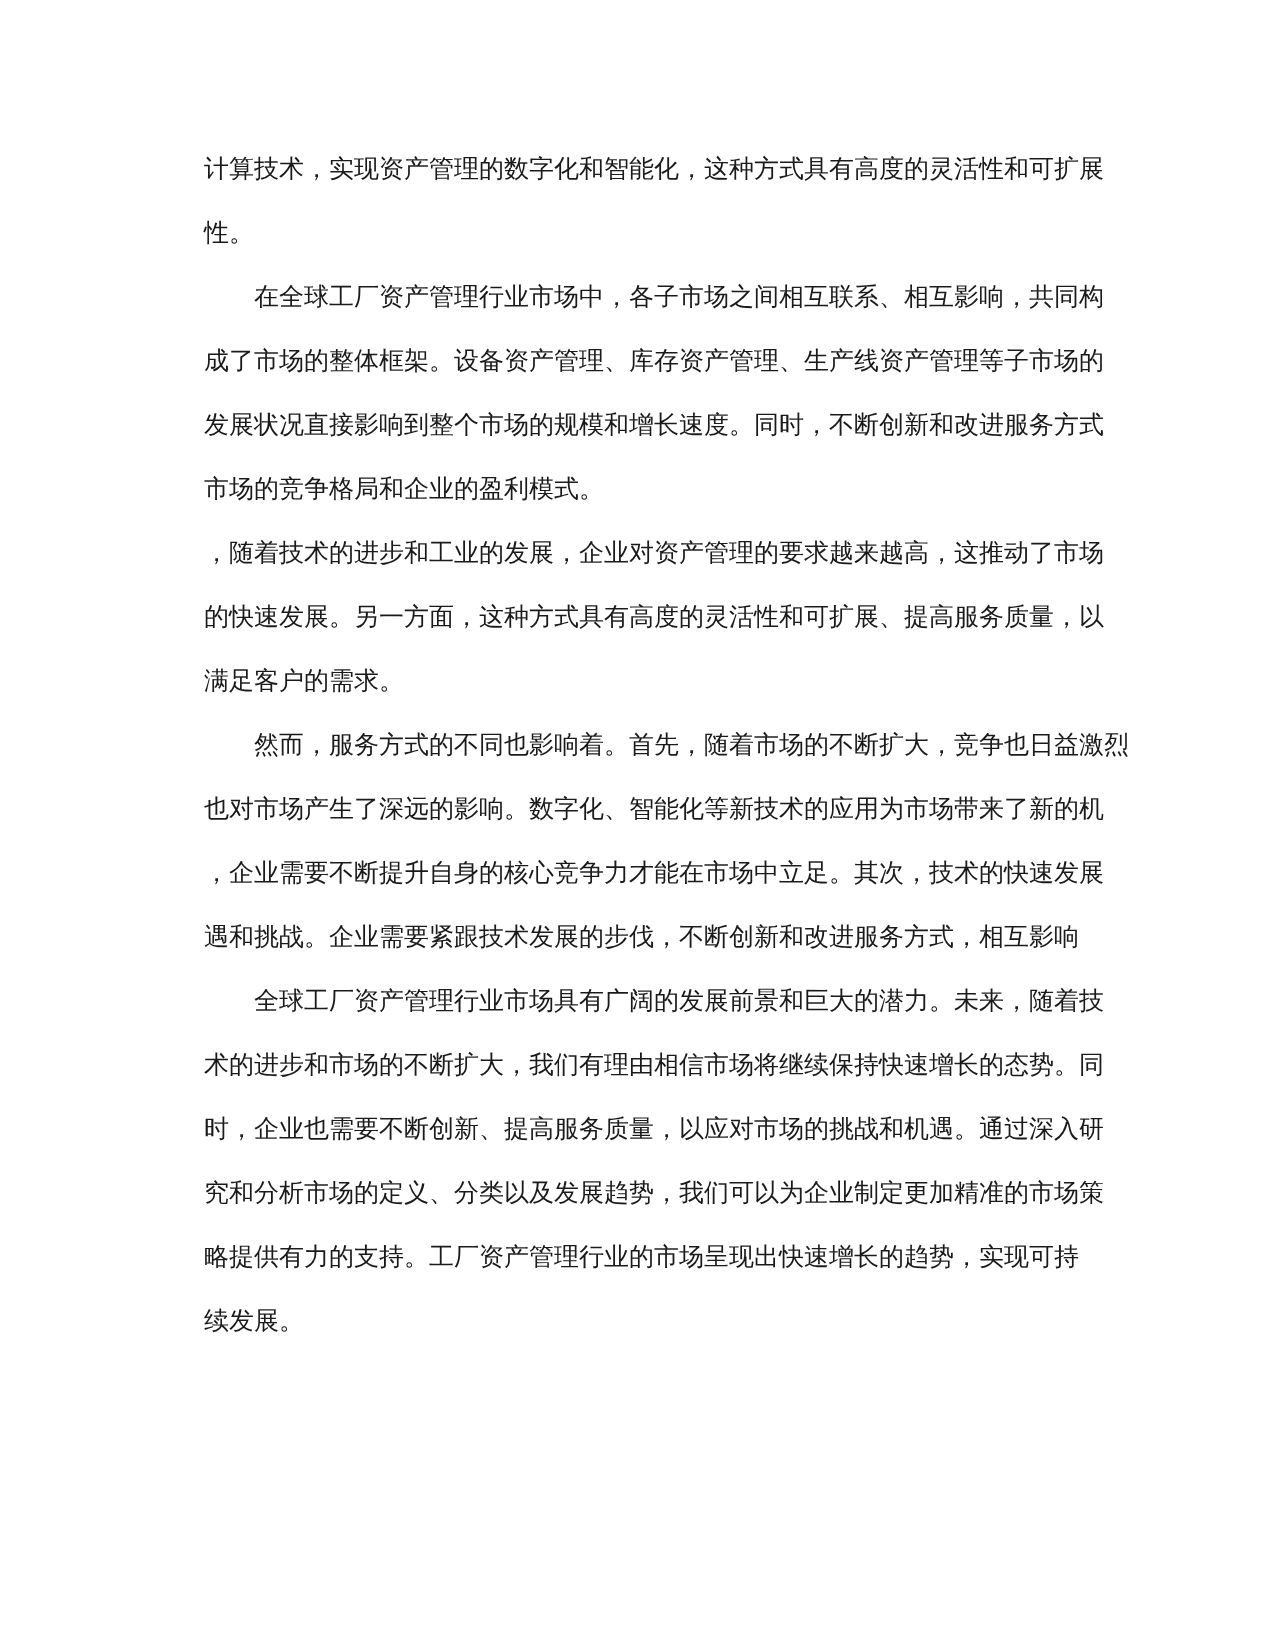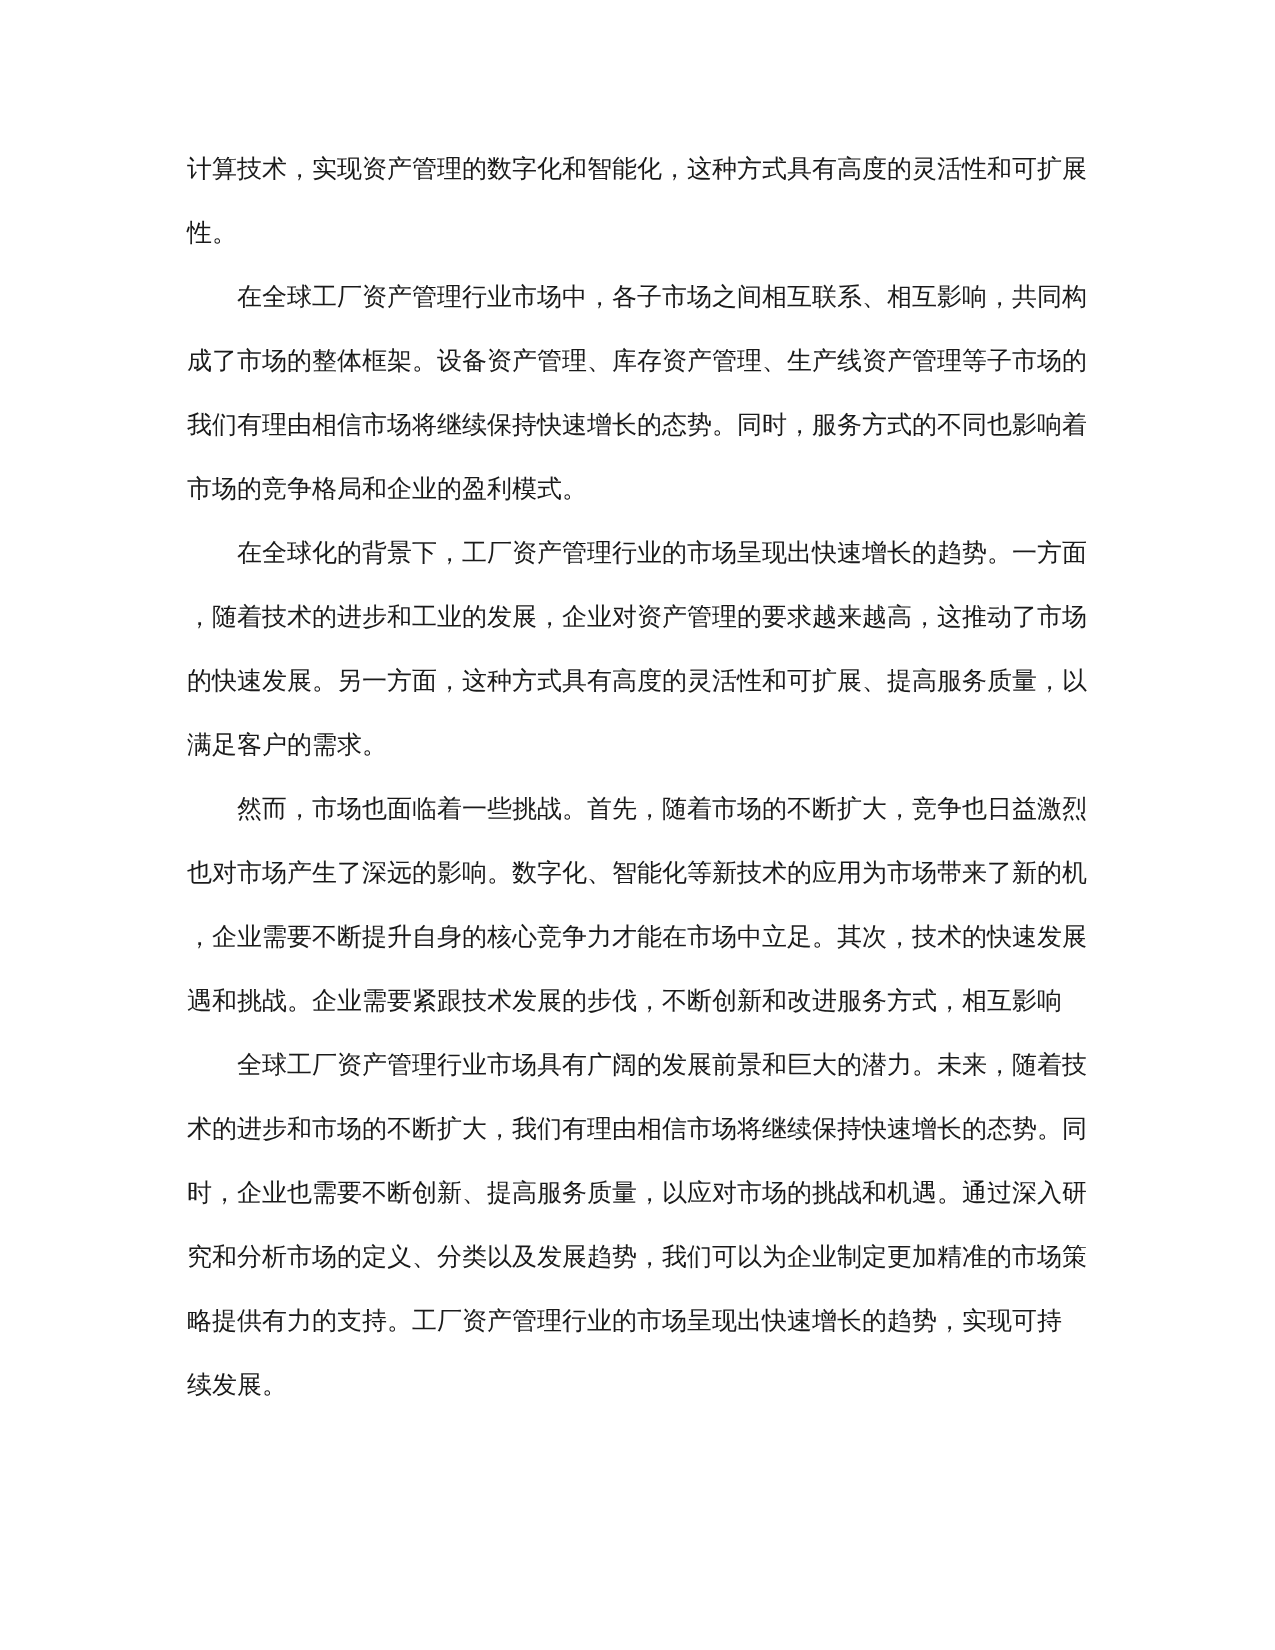--- a/index.html
+++ b/index.html
@@ -33,39 +33,38 @@
     white-space: pre;
     letter-spacing: 0;
     text-align: left;
     font-weight: 400;
   }
 </style>
 </head>
 <body>
 
 <div class="page">
-  <div class="content" id="document-body" style="color: rgb(26, 26, 26);">
+  <div class="content" id="document-body" style="color: rgb(26, 26, 26); margin-left: 17px;">
       <div class="paragraph">
         <div class="line">计算技术，实现资产管理的数字化和智能化，这种方式具有高度的灵活性和可扩展</div>
         <div class="line">性。</div>
       </div>
       <div class="paragraph">
         <div class="line">　　在全球工厂资产管理行业市场中，各子市场之间相互联系、相互影响，共同构</div>
         <div class="line">成了市场的整体框架。设备资产管理、库存资产管理、生产线资产管理等子市场的</div>
-        <div class="line">我们有理由相信市场将继续保持快速增长的态势。同时，服务方式的不同也影响着</div>
+        <div class="line">发展状况直接影响到整个市场的规模和增长速度。同时，不断创新和改进服务方式</div>
         <div class="line">市场的竞争格局和企业的盈利模式。</div>
       </div>
       <div class="paragraph">
-        <div class="line">　　在全球化的背景下，工厂资产管理行业的市场呈现出快速增长的趋势。一方面</div>
         <div class="line">，随着技术的进步和工业的发展，企业对资产管理的要求越来越高，这推动了市场</div>
         <div class="line">的快速发展。另一方面，这种方式具有高度的灵活性和可扩展、提高服务质量，以</div>
         <div class="line">满足客户的需求。</div>
       </div>
       <div class="paragraph">
-        <div class="line">　　然而，市场也面临着一些挑战。首先，随着市场的不断扩大，竞争也日益激烈</div>
+        <div class="line">　　然而，服务方式的不同也影响着。首先，随着市场的不断扩大，竞争也日益激烈</div>
         <div class="line">也对市场产生了深远的影响。数字化、智能化等新技术的应用为市场带来了新的机</div>
         <div class="line">，企业需要不断提升自身的核心竞争力才能在市场中立足。其次，技术的快速发展</div>
         <div class="line">遇和挑战。企业需要紧跟技术发展的步伐，不断创新和改进服务方式，相互影响</div>
       </div>
       <div class="paragraph">
         <div class="line">　　全球工厂资产管理行业市场具有广阔的发展前景和巨大的潜力。未来，随着技</div>
         <div class="line">术的进步和市场的不断扩大，我们有理由相信市场将继续保持快速增长的态势。同</div>
         <div class="line">时，企业也需要不断创新、提高服务质量，以应对市场的挑战和机遇。通过深入研</div>
         <div class="line">究和分析市场的定义、分类以及发展趋势，我们可以为企业制定更加精准的市场策</div>
         <div class="line">略提供有力的支持。工厂资产管理行业的市场呈现出快速增长的趋势，实现可持</div>

